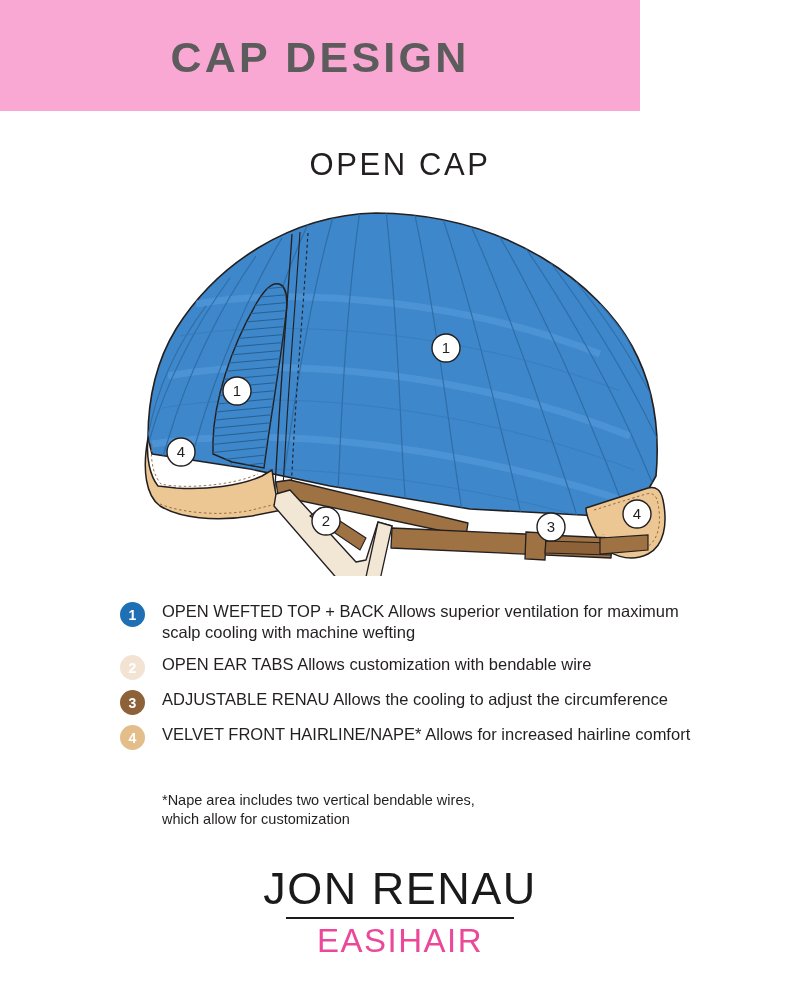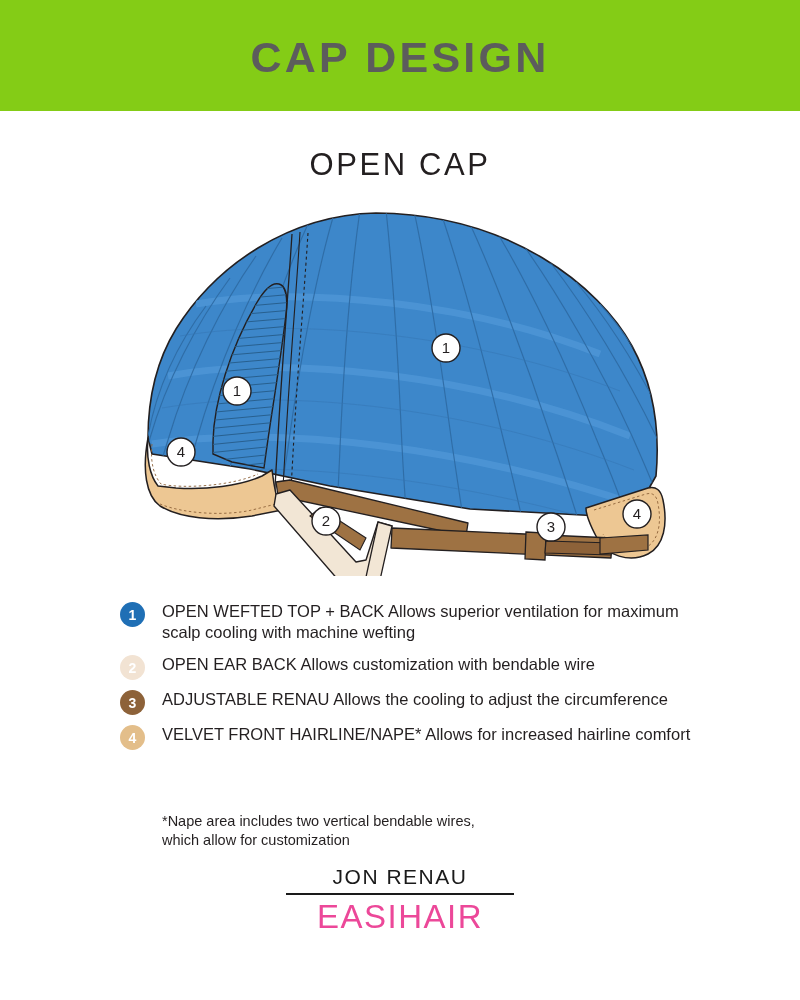--- a/index.html
+++ b/index.html
@@ -13,23 +13,23 @@
     width: 800px;
     height: 1000px;
     font-family: "Liberation Sans", sans-serif;
     color: #231f20;
     overflow: hidden;
     position: relative;
   }
 
   
   .header-band {
-    width: 800px;
+    width: 640px;
     height: 111px;
-    background: #84cc16;
+    background: #f9a8d4;
     display: flex;
     align-items: center;
     justify-content: center;
   }
   .header-title {
     font-family: "Liberation Sans", sans-serif;
     font-size: 43px;
     font-weight: bold;
     letter-spacing: 3.2px;
     color: #5c5c5c;
@@ -105,39 +105,39 @@
     color: #231f20;
     max-width: 545px;
   }
   .legend-text b {
     font-weight: normal;
   }
 
   .footnote {
     position: absolute;
     left: 162px;
-    top: 812px;
+    top: 791px;
     font-family: "Liberation Sans", sans-serif;
     font-size: 14.5px;
     line-height: 19px;
     color: #231f20;
     white-space: pre-line;
   }
 
   
   .footer-logo {
     position: absolute;
     left: 0;
     top: 866px;
     width: 800px;
     text-align: center;
   }
   .logo-line1 {
     font-family: "Liberation Sans", sans-serif;
-    font-size: 21px;
+    font-size: 45px;
     letter-spacing: 1.5px;
     color: #1a1a1a;
     line-height: 1;
     display: block;
   }
   .logo-rule {
     width: 228px;
     height: 2px;
     background: #1a1a1a;
     margin: 6px auto 5px auto;
@@ -351,21 +351,21 @@
       <b>OPEN WEFTED TOP + BACK</b>
       <span>Allows superior ventilation for maximum scalp cooling with machine wefting</span>
     </div>
   </div>
 
   <div class="legend-row tight">
     <div class="badge" style="background:#f2e3d3;">
       <span>2</span>
     </div>
     <div class="legend-text">
-      <b>OPEN EAR BACK</b>
+      <b>OPEN EAR TABS</b>
       <span>Allows customization with bendable wire</span>
     </div>
   </div>
 
   <div class="legend-row tight">
     <div class="badge" style="background:#8d6239;">
       <span>3</span>
     </div>
     <div class="legend-text">
       <b>ADJUSTABLE RENAU</b>

